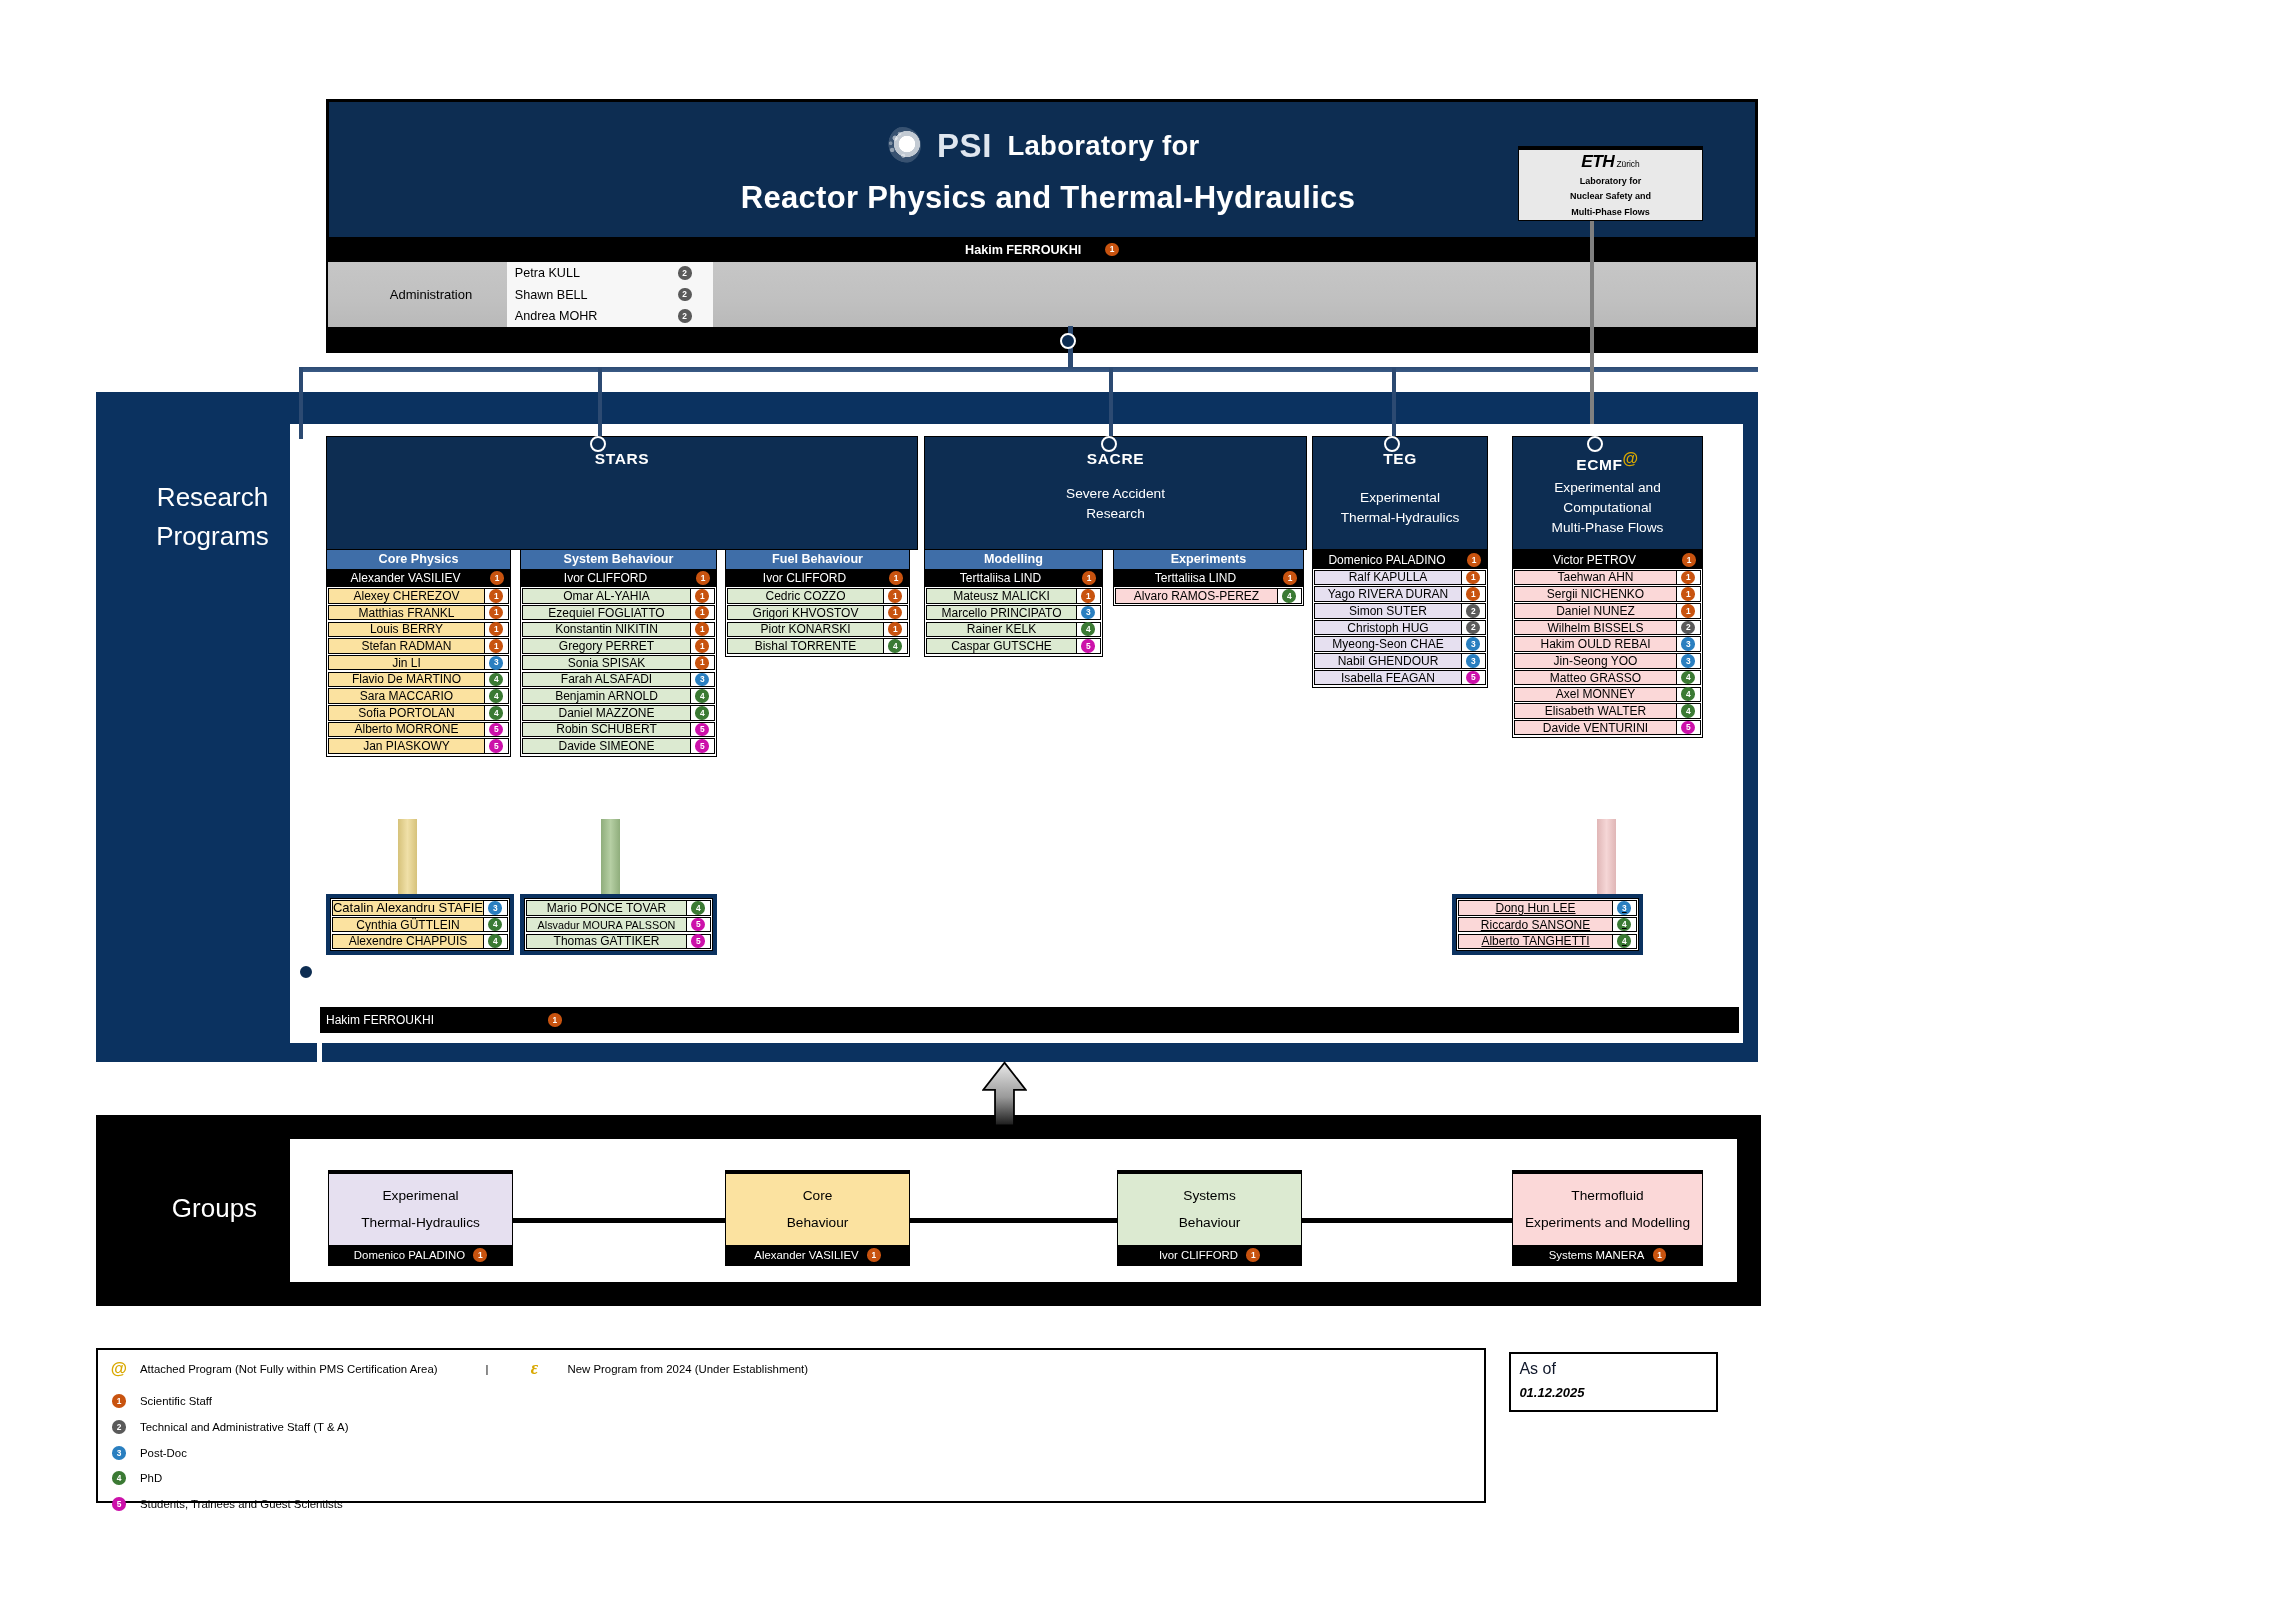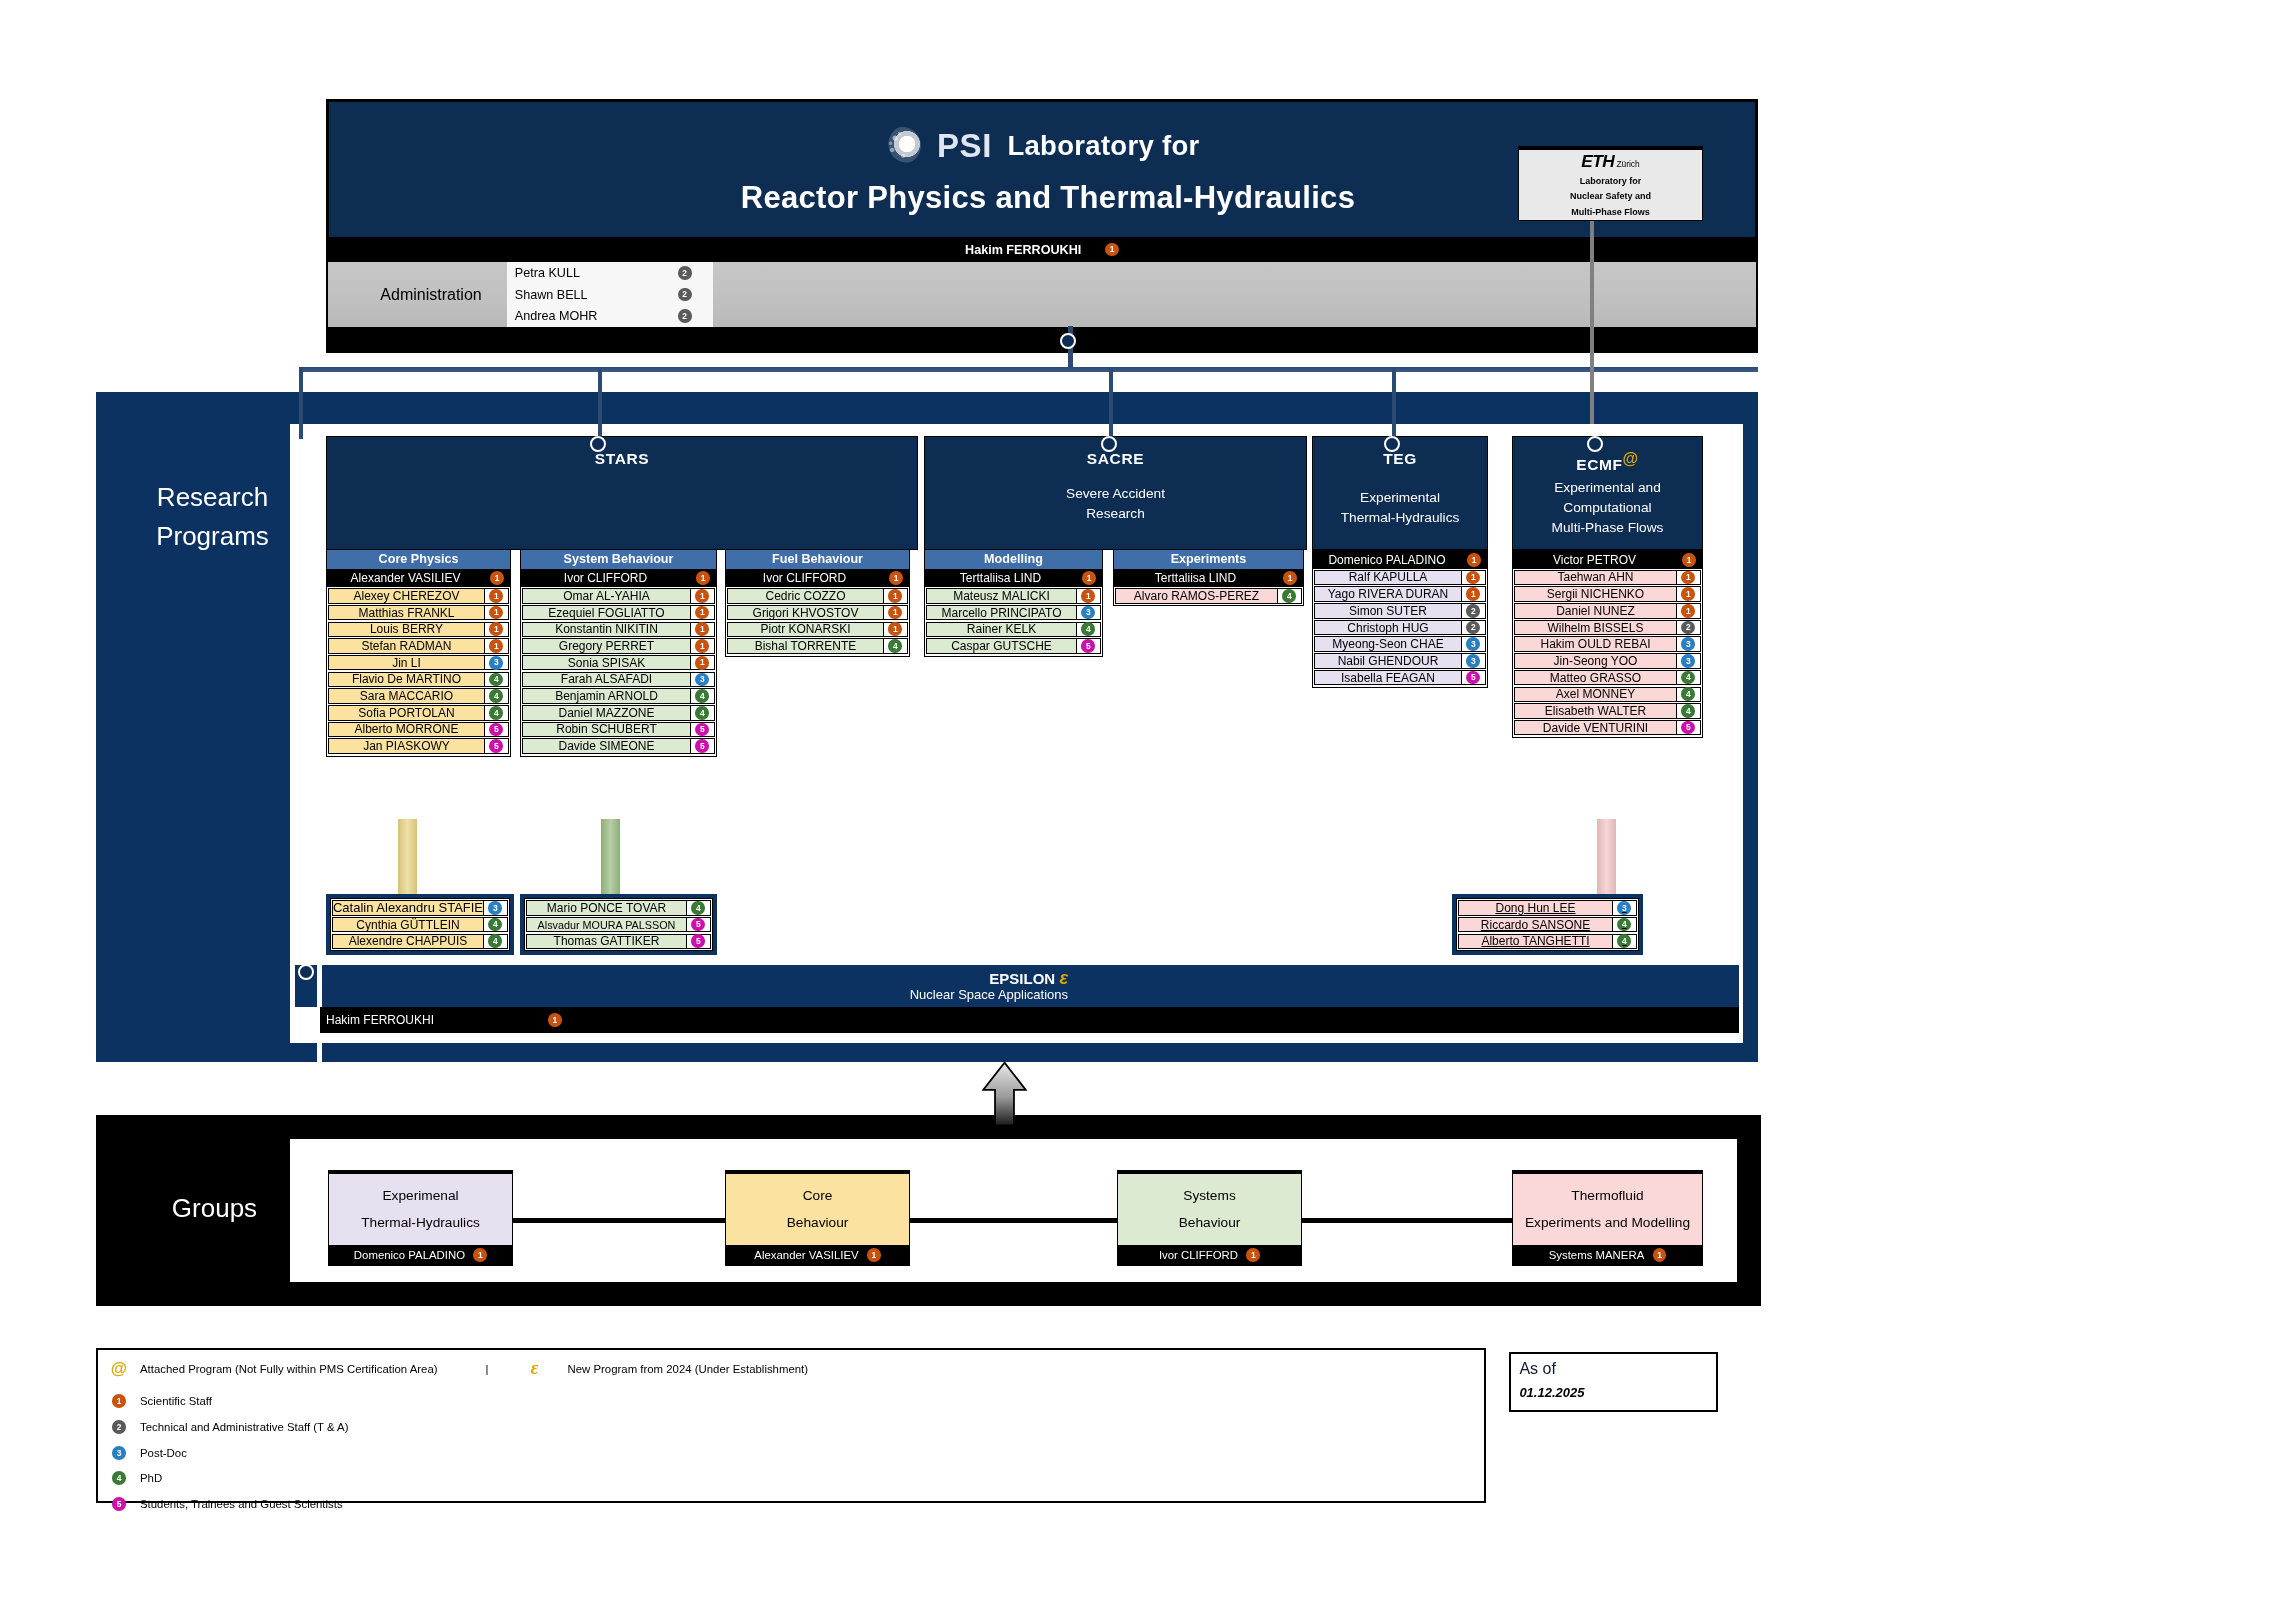--- a/index.html
+++ b/index.html
@@ -81,21 +81,21 @@
   }
 
   #admin-row { left: 328px; top: 262px; width: 1428px; height: 65px; }
   #admin-gray {
     position:absolute; left:0; top:0; width:100%; height:100%;
     background: linear-gradient(to bottom, #c6c6c6 0%, #c0c0c0 60%, #b9b9b9 100%);
   }
   #admin-label {
     position:absolute; left:0; top:0; width:179px; height:100%;
     display:flex; align-items:center; justify-content:center;
-    font-size:16px; color:#000;
+    font-size:13px; color:#000;
     font-family:"Liberation Sans Narrow","Liberation Sans",sans-serif;
     padding-left:27px;
   }
   #admin-names {
     position:absolute; left:179px; top:0; width:206px; height:100%;
     background:#f7f7f7; display:flex; flex-direction:column; justify-content:center;
   }
   .admin-name-row { display:flex; align-items:center; height:21.5px; padding-left:7.8px; }
   .admin-name-row .nm { flex:1; font-size:12.6px; color:#000;
      font-family:"Liberation Sans Narrow","Liberation Sans",sans-serif; }
@@ -767,27 +767,20 @@
         </div>
       <div class="m-row">
           <span class="m-name tone-pink">Alberto TANGHETTI</span>
           <span class="m-badge">
             <span class="badge b4">4</span>
           </span>
         </div>
     </div>
   </div>
 
-  <div id="eps-band" class="abs">
-    <div id="eps-title">
-      <span>EPSILON</span>
-      <span class="eglyph">ε</span>
-    </div>
-    <div id="eps-sub">Nuclear Space Applications</div>
-  </div>
   <div id="eps-left-v" class="abs"></div>
   <div id="eps-bottom-h" class="abs"></div>
   <div id="eps-black" class="abs">
     <span class="nm">Hakim FERROUKHI</span>
     <span class="bg"><span class="badge b1">1</span></span>
   </div>
   <div class="node-dot" id="eps-dot" style="position:absolute;left:298px;top:964px"></div>
 
   <svg id="up-arrow" class="abs" viewBox="0 0 76 110">
     <defs>

